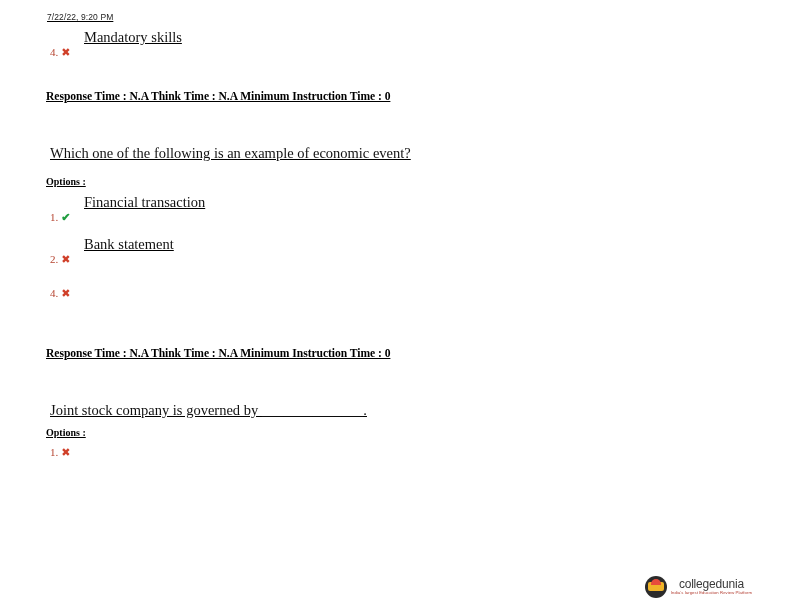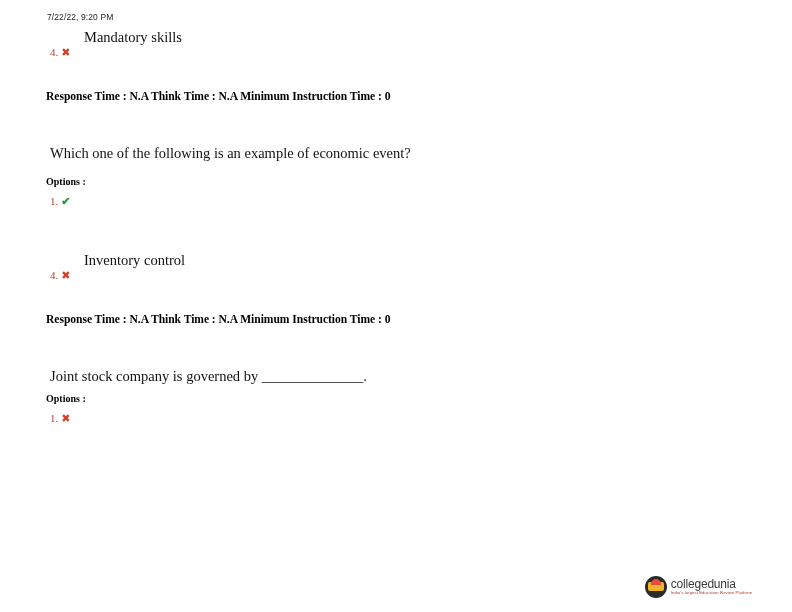--- a/index.html
+++ b/index.html
@@ -14,20 +14,21 @@
     color: #000000;
     position: relative;
     overflow: hidden;
   }
   .page {
     position: relative;
     width: 792px;
     height: 612px;
     box-sizing: border-box;
     padding: 12px 46px 0 46px;
+    text-decoration: underline;
   }
   .timestamp {
     font-family: "Liberation Sans", sans-serif;
     font-size: 8.5px;
     color: #222;
     letter-spacing: 0.1px;
     margin-left: 1px;
   }
   .qtext {
     font-family: "Liberation Serif", serif;
@@ -122,20 +123,21 @@
     top: 3px;
     width: 10px;
     height: 6px;
     background: #e74c3c;
     border-radius: 5px 5px 0 0;
   }
   .wm-text {
     display: flex;
     flex-direction: column;
     line-height: 1;
+    align-items: center;
   }
   .wm-name {
     font-family: "Liberation Sans", sans-serif;
     font-size: 12px;
     color: #3a3a3a;
     letter-spacing: -0.2px;
   }
   .wm-tag {
     font-family: "Liberation Sans", sans-serif;
     font-size: 4.2px;
@@ -166,35 +168,41 @@
 
   <div class="block">
     <div class="meta">Response Time : N.A Think Time : N.A Minimum Instruction Time : 0</div>
     <div class="spacer-sm"></div>
     <div class="qtext">Which one of the following is an example of economic event?</div>
     <div class="spacer-md"></div>
     <div class="options-label">Options :</div>
     <div class="spacer-sm"></div>
 
     <div class="opt">
+      <div class="opt-text">Financial transaction</div>
       <div class="opt-marker">
         <span class="num">1.</span><span class="mark-right">✔</span>
       </div>
     </div>
 
     <div class="spacer-sm"></div>
 
-
-    <div class="spacer-sm"></div>
-
-
-    <div class="spacer-sm"></div>
-
-    <div class="opt">
-      <div class="opt-text">Inventory control</div>
+    <div class="opt">
+      <div class="opt-text">Bank statement</div>
+      <div class="opt-marker">
+        <span class="num">2.</span><span class="mark-wrong">✖</span>
+      </div>
+    </div>
+
+    <div class="spacer-sm"></div>
+
+
+    <div class="spacer-sm"></div>
+
+    <div class="opt">
       <div class="opt-marker">
         <span class="num">4.</span><span class="mark-wrong">✖</span>
       </div>
     </div>
   </div>
 
   <div class="spacer-lg"></div>
 
   <div class="block">
     <div class="meta">Response Time : N.A Think Time : N.A Minimum Instruction Time : 0</div>

